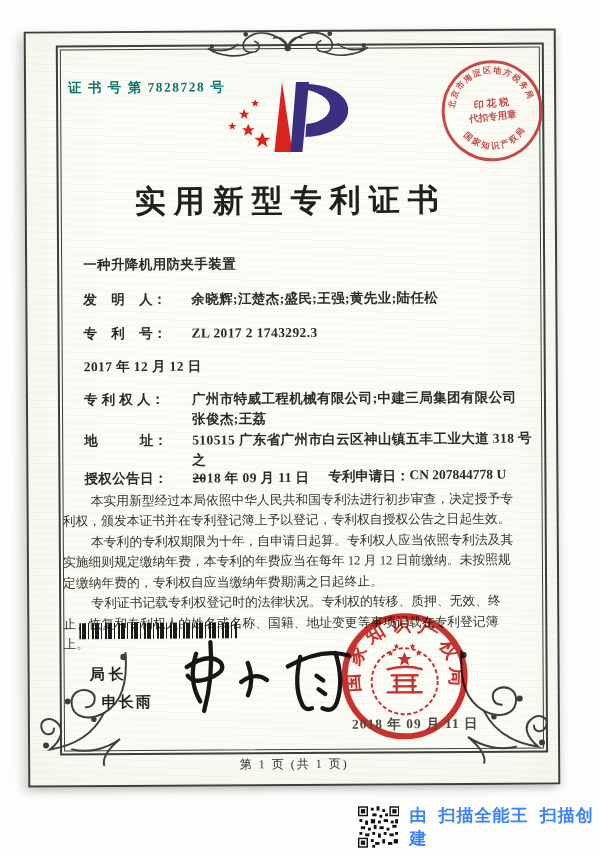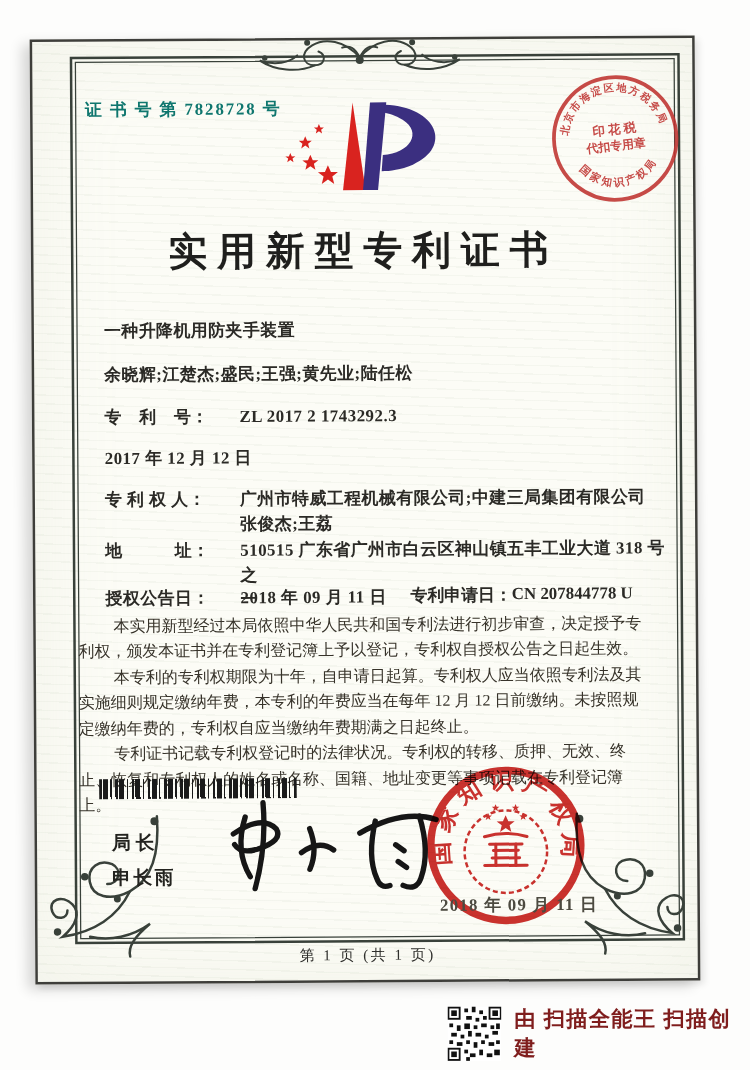--- a/index.html
+++ b/index.html
@@ -37,27 +37,27 @@
   .row .val{width:340px}
   .r1{top:222px}.r2{top:257px}.r3{top:291px}.r4{top:324px}.r5{top:357px}.r6{top:398px}
   .grant{top:436px}
   .grant2{position:absolute;left:300px;top:436px;display:flex;font-size:13.5px;font-weight:bold;color:#2b2a26}
   .grant2 .lbl{flex:none}
   .paras{position:absolute;left:34px;top:458px;width:452px;font-size:12.8px;line-height:1.6;color:#37332a}
   .paras p{margin:0;text-indent:2.2em}
   .barcode{position:absolute;left:50px;top:590px;width:158px;height:16px;
     background:repeating-linear-gradient(90deg,#1a1a1a 0 2px,transparent 2px 3px,#1a1a1a 3px 7px,transparent 7px 9px,#1a1a1a 9px 10px,transparent 10px 13px)}
   .role{position:absolute;left:60px;top:632px;font-size:15px;font-weight:bold;letter-spacing:4px;color:#23231f}
-  .dname{position:absolute;left:60px;top:660px;font-size:15px;font-weight:bold;letter-spacing:2px;color:#23231f}
+  .dname{position:absolute;left:72px;top:660px;font-size:15px;font-weight:bold;letter-spacing:2px;color:#23231f}
   .sig{position:absolute;left:138px;top:598px}
   .seal{position:absolute;left:300px;top:570px;opacity:.93;mix-blend-mode:multiply}
   .seal-date{position:absolute;left:322px;top:684px;font-size:13.5px;font-weight:bold;color:#4c4a40;letter-spacing:1px}
   .pageno{position:absolute;left:0;top:724px;width:100%;text-align:center;font-size:12px;letter-spacing:2px;color:#2f2f2c}
   .scan-footer{position:absolute;left:358px;top:804px;display:flex;align-items:center;gap:10px}
-  .scan-text{font-family:Liberation Sans, sans-serif;font-size:17px;font-weight:bold;color:#7f1d1d;letter-spacing:1px}
+  .scan-text{font-family:Liberation Mono, monospace;font-size:17px;font-weight:bold;color:#3b82f6;letter-spacing:1px}
 </style>
 </head>
 <body>
 
 <div class="page">
 
   <div class="frame"></div>
 
   <svg class="ornament" style="left:142px;top:-6px" width="240" height="38" viewBox="0 0 240 38">
     <g fill="none" stroke="#39413a" stroke-width="1.6" stroke-linecap="round">
@@ -138,20 +138,21 @@
     <text x="52" y="48" font-size="10" font-weight="bold" fill="#bf3330" text-anchor="middle">印 花 税</text>
     <text x="52" y="61" font-size="9.5" font-weight="bold" fill="#bf3330" text-anchor="middle">代扣专用章</text>
   </svg>
 
   <h1 class="title">实用新型专利证书</h1>
 
   <div class="row r1">
     <span class="val">一种升降机用防夹手装置</span>
   </div>
   <div class="row r2">
+    <span class="lbl">发　明　人：</span>
     <span class="val">余晓辉;江楚杰;盛民;王强;黄先业;陆任松</span>
   </div>
   <div class="row r3">
     <span class="lbl">专　利　号：</span>
     <span class="val">ZL 2017 2 1743292.3</span>
   </div>
   <div class="row r4">
     <span class="val">2017 年 12 月 12 日</span>
   </div>
   <div class="row r5">

